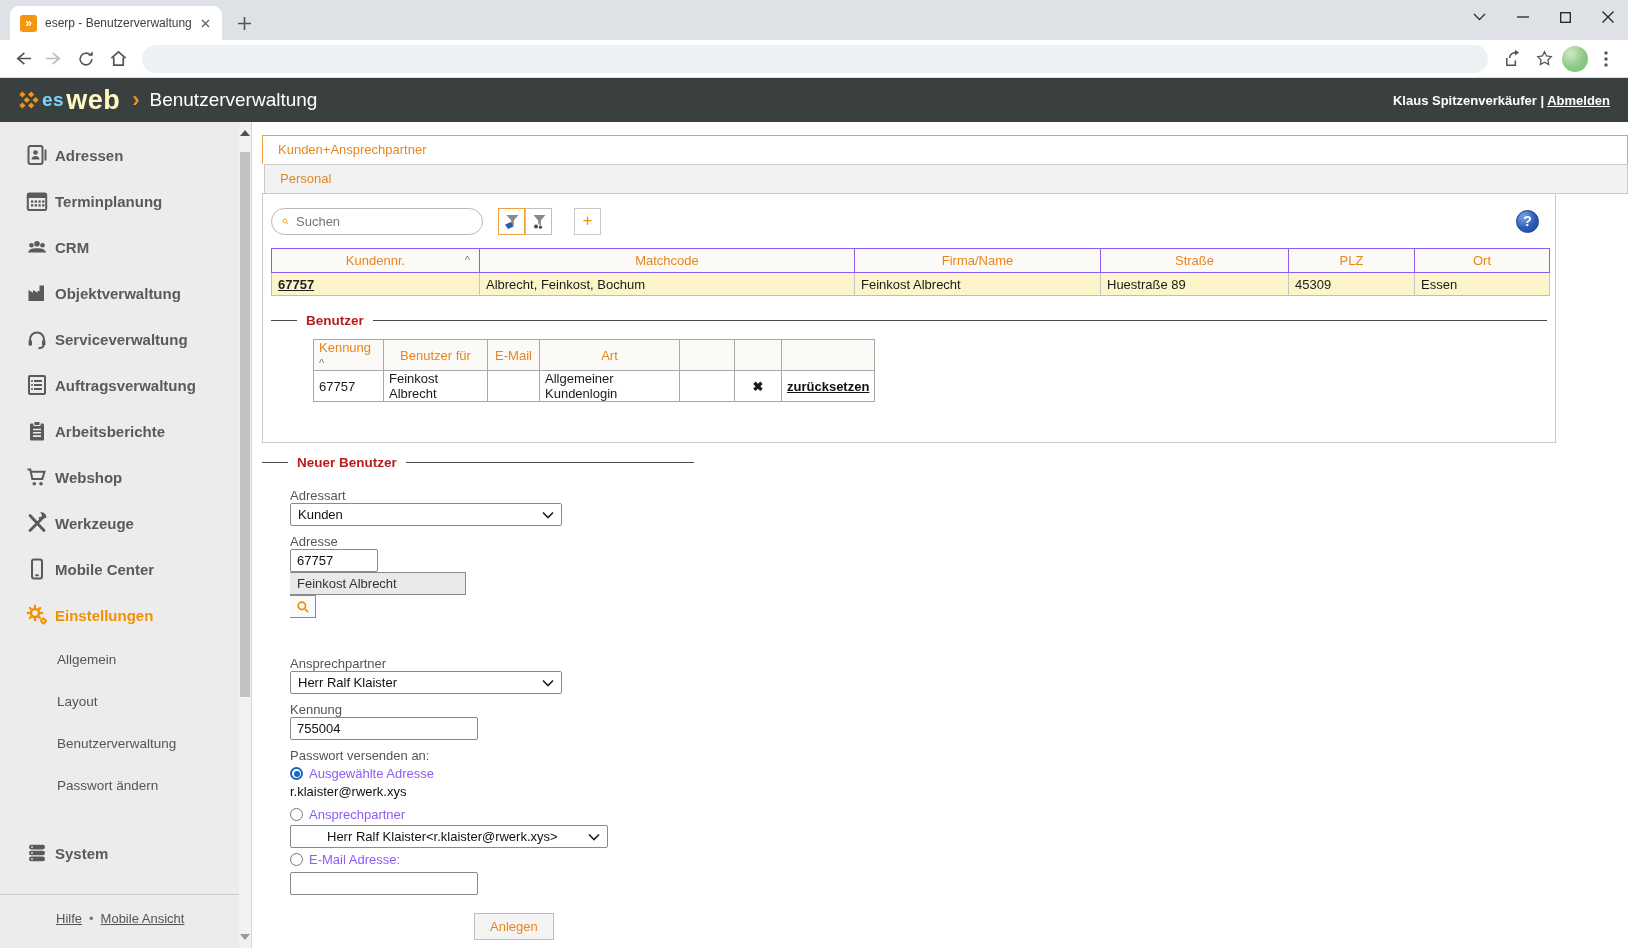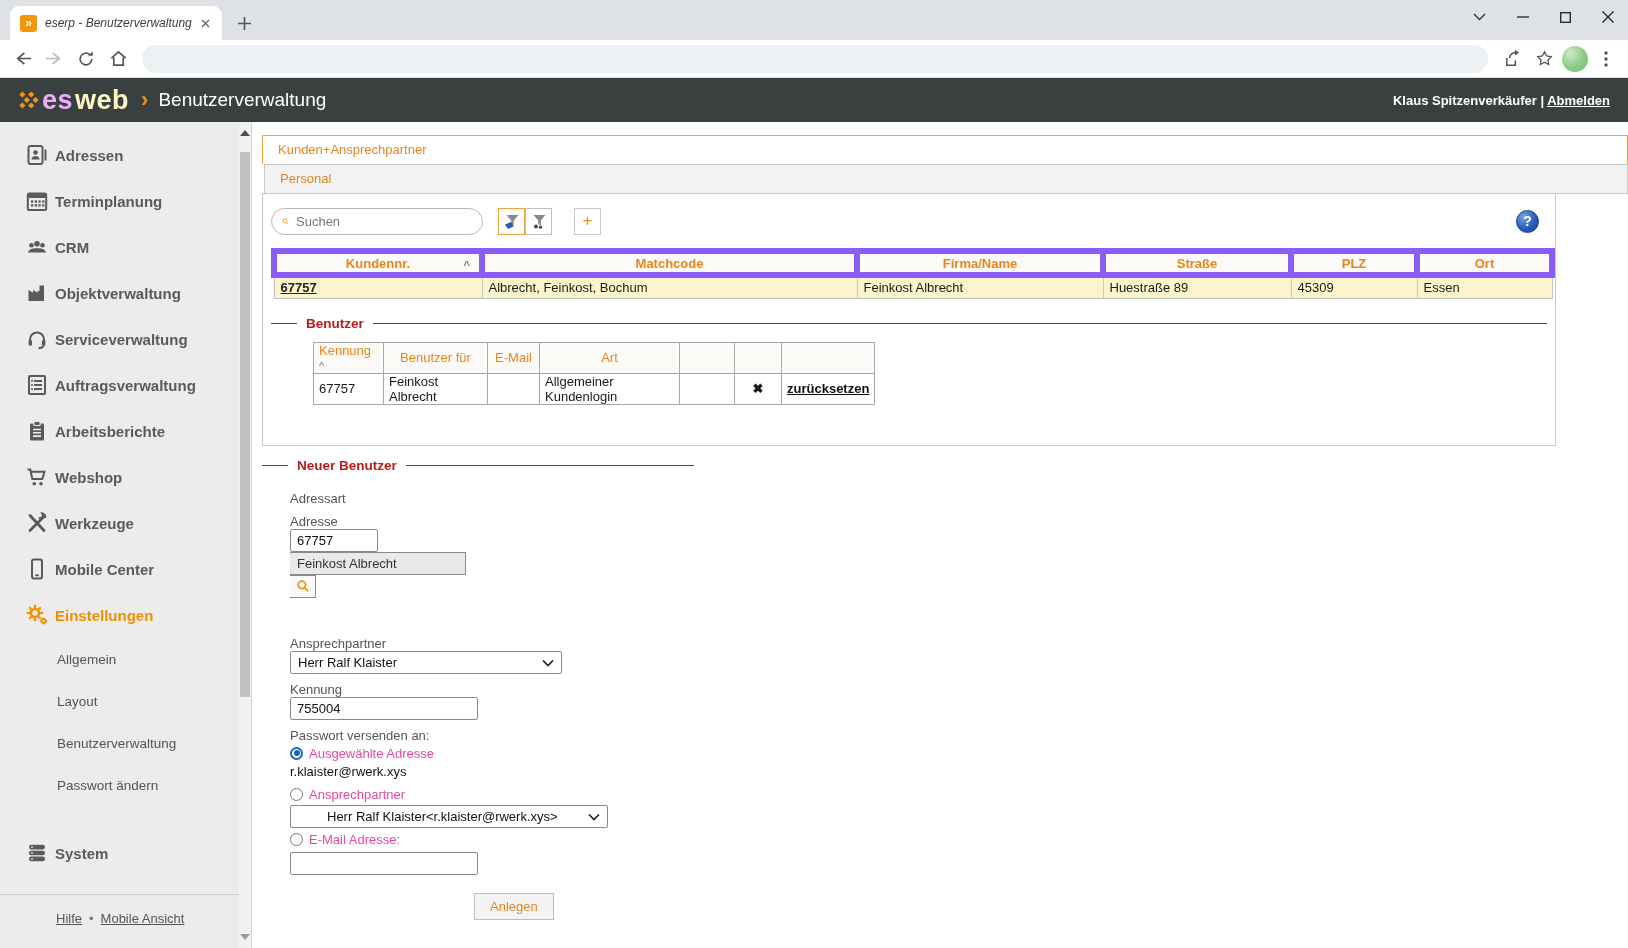--- a/index.html
+++ b/index.html
@@ -5,36 +5,36 @@
   * { margin:0; padding:0; box-sizing:border-box; }
   html,body { width:1628px; height:948px; overflow:hidden;
     font-family:"Liberation Sans", sans-serif; background:#fff; }
 
   
   .tabstrip { height:40px; background:#dee1e6; display:flex; align-items:flex-end; position:relative; }
   .btab { width:212px; height:34px; background:#fff; border-radius:9px 9px 0 0;
     margin-left:10px; display:flex; align-items:center; padding:0 8px 0 10px; }
   .favicon { width:17px; height:17px; background:#f29511; border-radius:3px; color:#fff;
     font-size:12px; font-weight:bold; text-align:center; line-height:16px; flex:none; }
-  .btab-title { font-size:12px; color:#3c4043; margin-left:8px; flex:1; white-space:nowrap; overflow:hidden;font-style:italic; }
+  .btab-title { font-size:12px; color:#3c4043; margin-left:8px; flex:1; white-space:nowrap; overflow:hidden; }
   .btab-close { color:#5f6368; flex:none; width:17px; height:17px; display:flex; align-items:center; justify-content:center; border-radius:50%; }
   .newtab-btn { width:28px; height:28px; margin:0 0 3px 8px; display:flex; align-items:center; justify-content:center; border-radius:50%; }
   .winctrl { position:absolute; right:14px; top:0; height:34px; display:flex; align-items:center; gap:31px; }
   .winctrl svg { display:block; }
 
   .toolbar { height:38px; background:#fff; display:flex; align-items:center; padding:0 8px; gap:4px; border-bottom:1px solid #dadce0; }
   .tb-btn { width:28px; height:28px; display:flex; align-items:center; justify-content:center; border-radius:50%; flex:none; }
   .addressbar { flex:1; height:28px; background:#eef1f3; border-radius:14px; margin:0 6px; }
   .avatar { width:26px; height:26px; border-radius:50%; flex:none;
     background:radial-gradient(circle at 32% 28%, #cfe9c4, #8dc987 55%, #7cbd77); }
 
   
   .appheader { height:44px; background:#3a4040; display:flex; align-items:center; padding:0 18px; }
   .logo { display:flex; align-items:center; gap:2px; }
-  .logo-es { color:#f0abfc; font-size:27px; font-weight:bold; letter-spacing:.5px; }
+  .logo-es { color:#7dd3fc; font-size:19px; font-weight:bold; letter-spacing:.5px; }
   .logo-web { color:#fef9c3; font-size:27px; font-weight:bold; letter-spacing:.5px; }
   .crumb-sep { color:#f29511; font-size:22px; font-weight:bold; margin:0 10px 0 12px; }
   .crumb-title { color:#fff; font-size:19px; }
   .header-right { margin-left:auto; color:#fff; font-size:13px; font-weight:bold; }
   .header-right a { color:#fff; }
 
   
   .appbody { display:flex; height:826px; }
 
   
@@ -77,22 +77,22 @@
   .filterbtn { width:27px; height:27px; display:flex; align-items:center; justify-content:center; background:#fff; border:1px solid #c0c0c0; cursor:pointer; }
   .filterbtn.active { border:1.5px solid #f0a23c; }
   .plusbtn { width:27px; height:27px; margin-left:22px; border:1px solid #c9c9c9; background:#fff;
     color:#f29100; font-size:17px; line-height:24px; text-align:center; cursor:pointer; }
   .helpicon { position:absolute; right:16px; top:16px; width:23px; height:23px; border-radius:50%;
     background:radial-gradient(circle at 32% 28%, #7ba4e4, #2a5cb8 55%, #1c4796);
     border:1px solid #16408e; color:#fff; font-weight:bold; font-size:14px; text-align:center; line-height:21px; cursor:pointer; }
 
   table { border-collapse:collapse; table-layout:fixed; }
   .custtable { width:1278px; margin-top:13px; border:1px solid #bdbdbd; }
-  .custtable th { font-weight:bold; font-size:13px; color:#e8861c; background:#fbfaf6;
-    border:6px solid #8b5cf6; height:24px; position:relative; cursor:pointer; }
+  .custtable th { font-weight:normal; font-size:13px; color:#e8861c; background:#fbfaf6;
+    border:1px solid #8b5cf6; height:24px; position:relative; cursor:pointer; }
   .custtable td { font-size:13px; color:#1a1a1a; background:#fcf5cb; border-right:1px solid #c6c6c6;
     border-top:1px solid #c6c6c6; height:23px; padding:0 6px; }
   .sortcaret { position:absolute; right:9px; top:5px; color:#777; font-size:11px; }
   .custlink { font-weight:bold; text-decoration:underline; color:#222; }
 
   .legend { display:flex; align-items:center; font-weight:bold; font-size:13.5px; color:#b91c1c; }
   .legend::before { content:""; width:26px; border-top:1px solid #4a4a4a; margin-right:9px; }
   .legend::after { content:""; flex:1; border-top:1px solid #4a4a4a; margin-left:9px; }
   .benutzer-legend { margin-top:17px; }
 
@@ -116,21 +116,21 @@
   .tinput { height:23px; border:1px solid #8a8a8a; border-radius:2px; font-size:13px; color:#111;
     font-family:"Liberation Sans",sans-serif; padding:0 6px; outline:none; }
   .adr-name { width:176px; height:23px; border:1px solid #8a8a8a; border-left:none; background:#e9e9e9;
     display:flex; align-items:center; padding:0 7px; color:#333; }
   .lookupbtn { width:26px; height:23px; border:1px solid #8a8a8a; border-left:none; background:#fafafa;
     display:flex; align-items:center; justify-content:center; cursor:pointer; }
   .radiorow { display:flex; align-items:center; gap:6px; margin:3px 0; cursor:pointer; }
   .radio { width:13px; height:13px; border-radius:50%; border:1px solid #767676; background:#fff; flex:none; position:relative; }
   .radio.checked { border:2px solid #1767c0; }
   .radio.checked::after { content:""; position:absolute; inset:1.5px; border-radius:50%; background:#1767c0; }
-  .radiolabel { color:#ec4899; }
+  .radiolabel { color:#8b5cf6; }
   .plainmail { margin:2px 0 8px 0; color:#111; }
   .submitbtn { margin:14px 0 0 184px; padding:5px 15px; background:#f4f4f4; border:1px solid #bdbdbd;
     color:#e8861c; font-size:13px; font-family:"Liberation Sans",sans-serif; cursor:pointer; }
 
   .icongray { color:#5a5a5a; }
 </style>
 </head>
 <body>
 
 <div class="tabstrip">
@@ -533,20 +533,26 @@
     </div>
 
     <div class="legend nb-legend">
       <span>Neuer Benutzer</span>
     </div>
 
     <div class="form">
 
       <div class="frow">
         <div class="flabel">Adressart</div>
+        <div class="fakeselect w272">
+          <span>Kunden</span>
+          <svg class="chev" width="12" height="8" viewBox="0 0 12 8">
+              <path d="M1 1.5l5 5 5-5" fill="none" stroke="#222" stroke-width="1.7"></path>
+            </svg>
+        </div>
       </div>
 
       <div class="frow">
         <div class="flabel">Adresse</div>
         <input class="tinput" style="width: 88px;" value="67757">
         <div class="adr-name">Feinkost Albrecht</div>
         <div class="lookupbtn">
           <svg width="14" height="14" viewBox="0 0 16 16">
             <circle cx="6.7" cy="6.7" r="4.2" fill="none" stroke="#f29100" stroke-width="2"></circle>
             <path d="M10 10l4 4" stroke="#f29100" stroke-width="2"></path>

